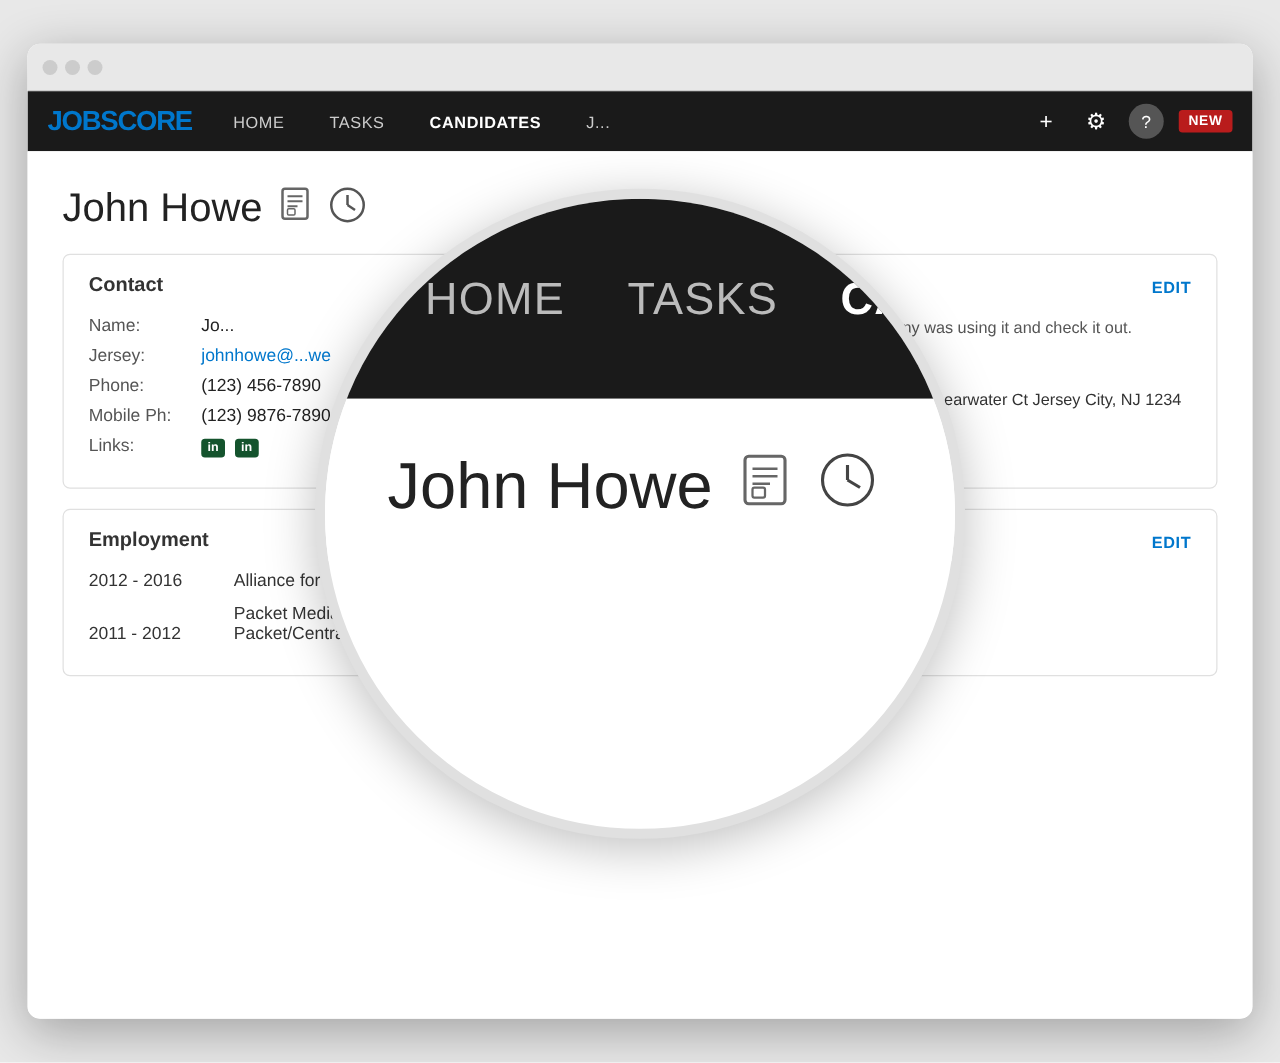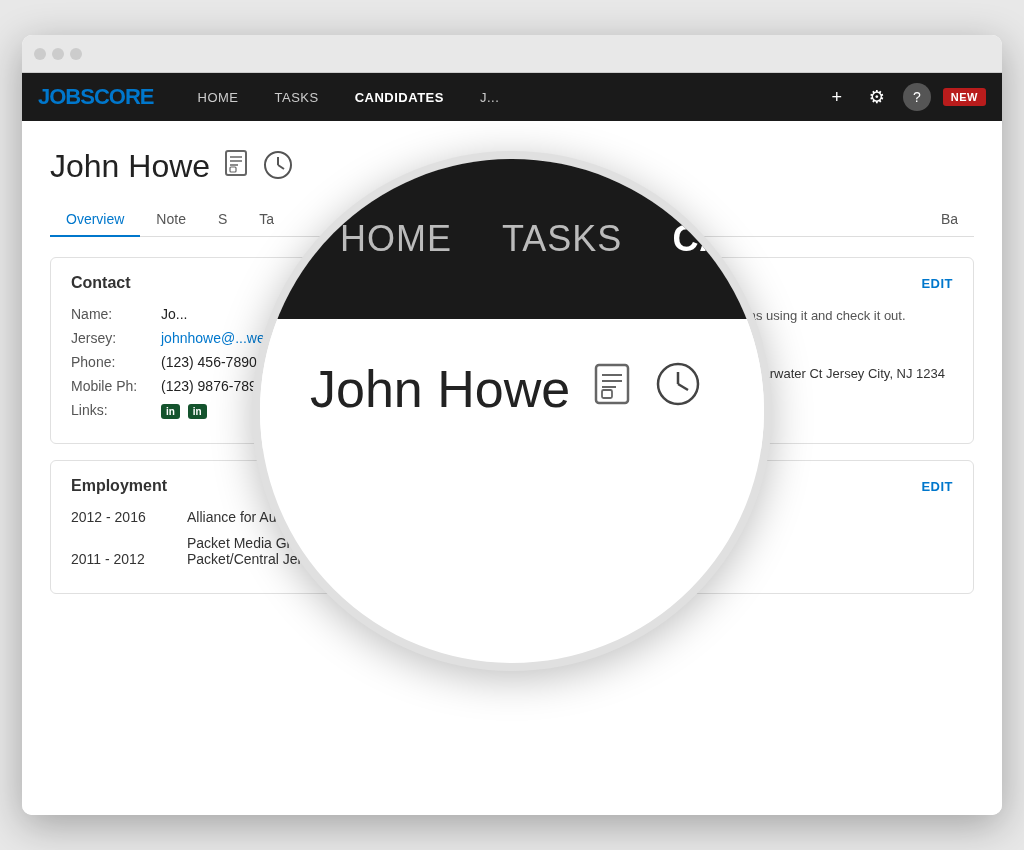--- a/index.html
+++ b/index.html
@@ -53,21 +53,21 @@
       display: flex;
       align-items: center;
       padding: 0 16px;
       gap: 0;
     }
 
     .logo {
       font-size: 22px;
       font-weight: 900;
       color: #fff;
-      margin-right: 28px;
+      margin-right: 17px;
       letter-spacing: -1px;
     }
 
     .logo span {
       color: #0077cc;
     }
 
     .nav-items {
       display: flex;
       align-items: center;
@@ -434,27 +434,20 @@
       </div>
       <div class="title-icon magnify-icon clock" title="Tasks">
         <svg width="32" height="32" viewBox="0 0 32 32" fill="none" xmlns="http://www.w3.org/2000/svg">
           <circle cx="16" cy="16" r="13" stroke="#555" stroke-width="2" fill="none"></circle>
           <line x1="16" y1="8" x2="16" y2="16" stroke="#555" stroke-width="2"></line>
           <line x1="16" y1="16" x2="22" y2="20" stroke="#555" stroke-width="2"></line>
         </svg>
       </div>
     </div>
 
-    <div class="tabs">
-      <div class="tab active">Overview</div>
-      <div class="tab">Note</div>
-      <div class="tab">S</div>
-      <div class="tab">Ta</div>
-      <div class="tab" style="position:absolute;right:28px;">Ba</div>
-    </div>
 
     <div class="section-card">
       <div class="section-header">
         <div class="section-title">Contact</div>
         <div class="edit-link">EDIT</div>
       </div>
       <div style="display:flex;gap:64px;">
         <div style="flex:1;">
           <div class="field-row">
             <div class="field-label">Name:</div>

